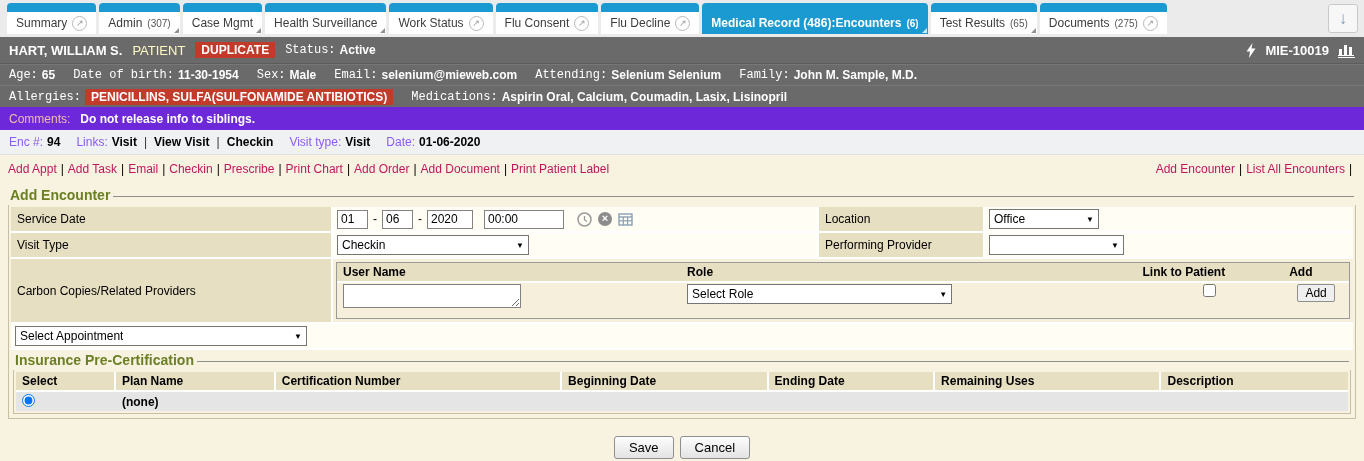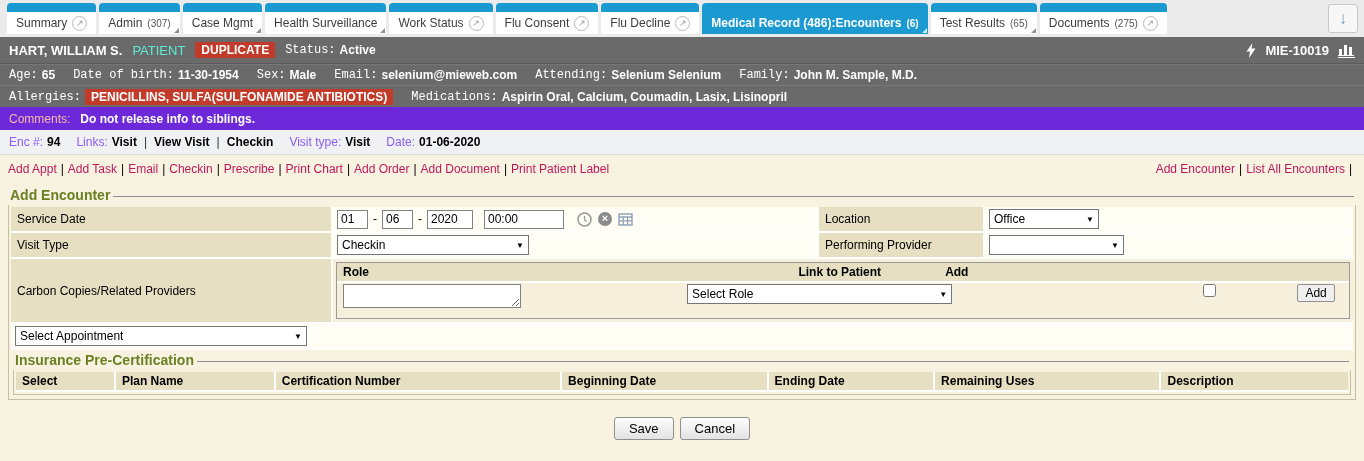--- a/index.html
+++ b/index.html
@@ -40,21 +40,21 @@
   .dl-btn {
     margin-left: auto; margin-right: 6px; margin-top: 4px; width: 30px; height: 29px;
     background: #f7f7f7; border: 1px solid #c9c9c9; border-radius: 3px;
     display: flex; align-items: center; justify-content: center;
     color: #7b9cba; font-size: 17px; font-weight: bold; cursor: pointer;
   }
   
   .gbar { background: #6a6a6a; color: #fff; display: flex; align-items: center; padding: 0 9px; }
   .pbar { height: 27px; gap: 10px; border-bottom: 1px solid #5c5c5c; }
   .pname { font-weight: bold; font-size: 13px; }
-  .ptype { font-size: 13px; color: #5eead4; }
+  .ptype { font-size: 13px; color: #fef9c3; }
   .redbadge { background: #c23b2a; color: #fff; font-weight: bold; padding: 1px 6px; }
   .glabel { color: #ffffff; font-family: Liberation Mono, monospace; }
   .gval { color: #fff; font-weight: bold; }
   .pright { margin-left: auto; display: flex; align-items: center; gap: 9px; }
   .pid { font-weight: bold; font-size: 13px; }
   .chart-link { border-bottom: 1px solid #fff; padding-bottom: 1px; display: flex; cursor: pointer; }
   .drow { height: 21px; gap: 18px; border-top: 1px solid #777; }
   .drow2 { height: 22px; }
   .pair { display: flex; gap: 4px; align-items: center; white-space: nowrap; }
   
@@ -338,20 +338,21 @@
             <span class="sel-arrow">▼</span>
           </div>
         </div>
       </div>
 
       <div class="frow">
         <div class="lcell">Carbon Copies/Related Providers</div>
         <div class="vcell carbon-vcell">
           <div class="ctable">
             <div class="chead">
+              <div class="col-user">User Name</div>
               <div class="col-role">Role</div>
               <div class="col-link">Link to Patient</div>
               <div class="col-add">Add</div>
             </div>
             <div class="cbody">
               <div class="col-user"><textarea class="uname" style=""></textarea></div>
               <div class="col-role">
                 <div class="select" style="width:265px">
                   <span class="sel-val">Select Role</span>
                   <span class="sel-arrow">▼</span>
@@ -381,20 +382,29 @@
         <div class="fsbody">
           <div class="ithead">
             <div class="ic-select">Select</div>
             <div class="ic-plan">Plan Name</div>
             <div class="ic-cert">Certification Number</div>
             <div class="ic-begin">Beginning Date</div>
             <div class="ic-end">Ending Date</div>
             <div class="ic-rem">Remaining Uses</div>
             <div class="ic-desc">Description</div>
           </div>
+          <div class="itrow">
+            <div class="ic-select"><input type="radio" checked="" style=""></div>
+            <div class="ic-plan none-val">(none)</div>
+            <div class="ic-cert"></div>
+            <div class="ic-begin"></div>
+            <div class="ic-end"></div>
+            <div class="ic-rem"></div>
+            <div class="ic-desc"></div>
+          </div>
         </div>
       </div>
 
     </div>
   </div>
 
   <div class="footrow">
     <button class="fbtn">Save</button>
     <button class="fbtn">Cancel</button>
   </div>

